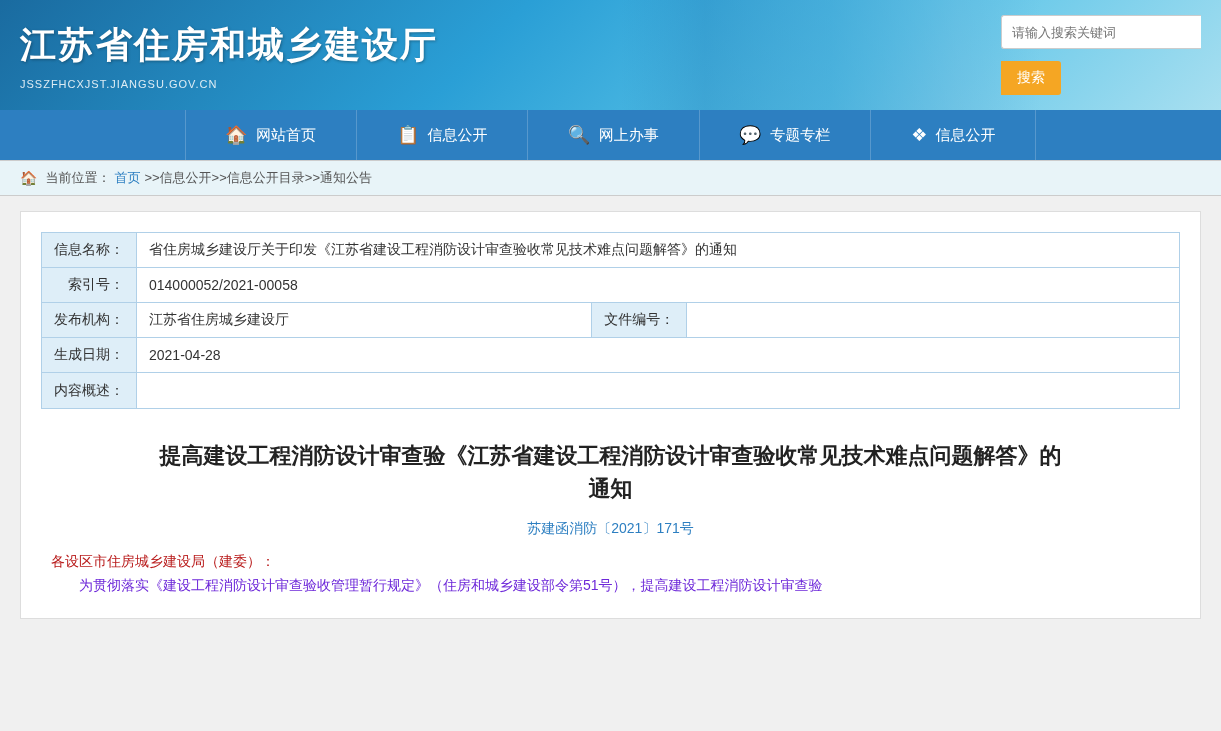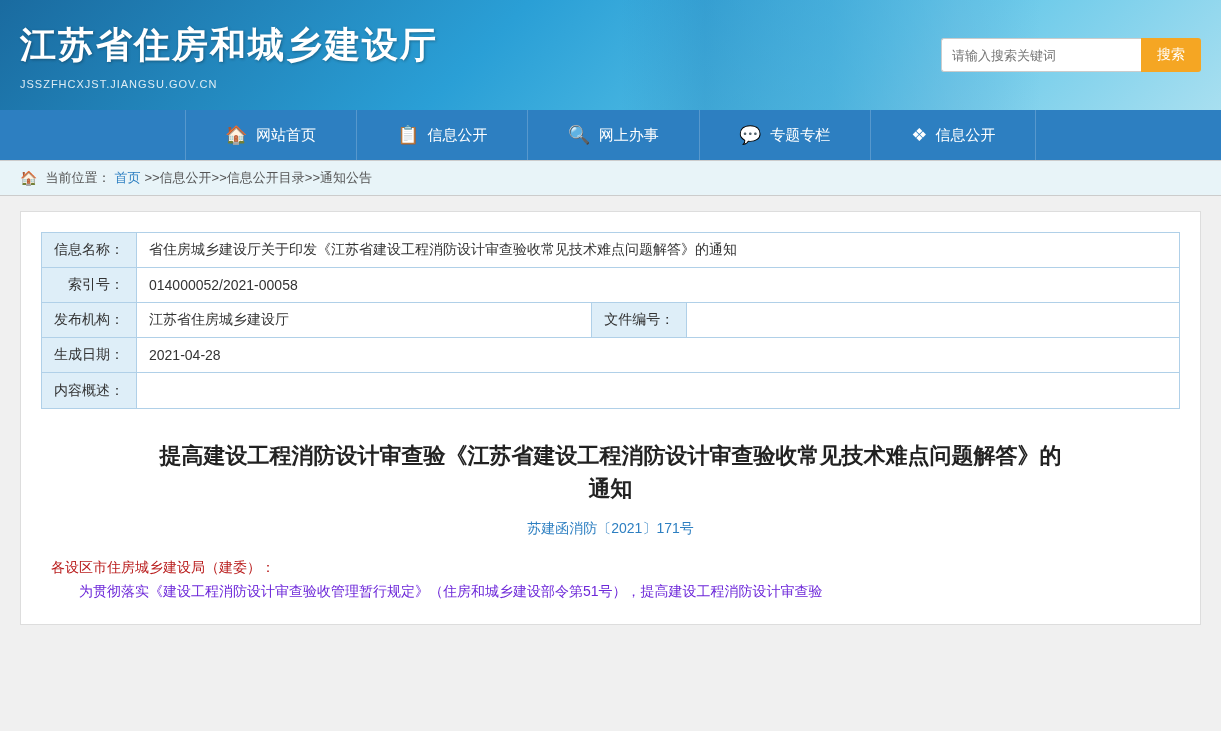--- a/index.html
+++ b/index.html
@@ -35,21 +35,22 @@
     .header-subtitle {
       font-size: 11px;
       color: rgba(255,255,255,0.85);
       letter-spacing: 1px;
       margin-top: 8px;
     }
     .header-search {
       display: flex;
       align-items: flex-start;
       z-index: 2;
-      gap: 0;
+      gap: 12px;
+      flex-direction: column;
     }
     .search-input {
       height: 34px;
       width: 200px;
       border: 1px solid #ccc;
       border-right: none;
       padding: 0 10px;
       font-size: 13px;
       color: #999;
       background: #fff;
@@ -146,21 +147,21 @@
       font-size: 22px;
       font-weight: bold;
       color: #222;
       line-height: 1.5;
       margin: 20px 40px 15px;
     }
     .article-doc-num {
       text-align: center;
       color: #2d7fc1;
       font-size: 14px;
-      margin-bottom: 21px;
+      margin-bottom: 15px;
     }
     .article-recipients {
       color: #b91c1c;
       font-size: 14px;
       margin-bottom: 2px;
       padding: 0 10px;
     }
     .article-body {
       font-size: 14px;
       color: #6d28d9;

